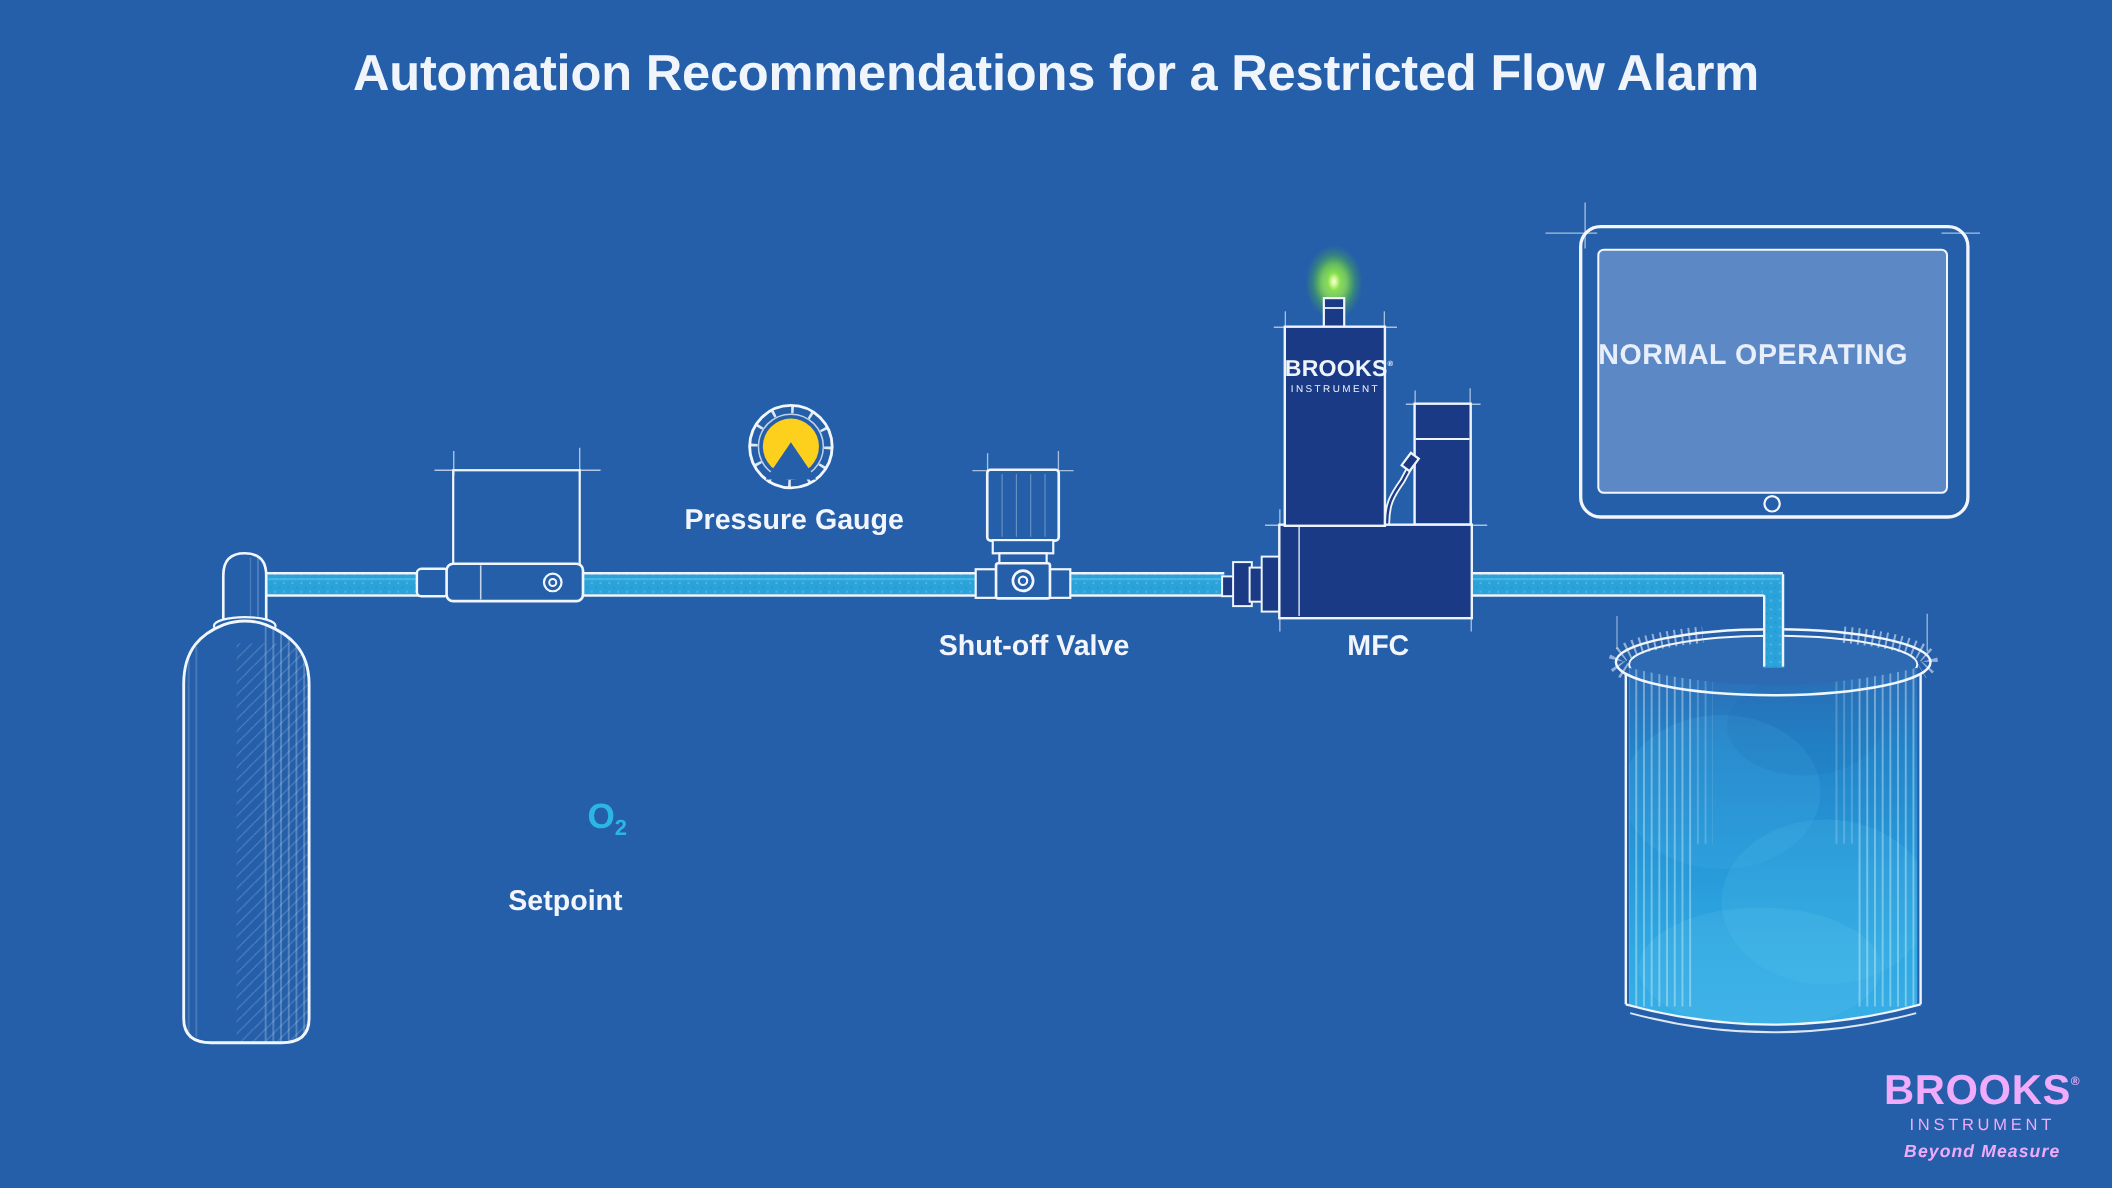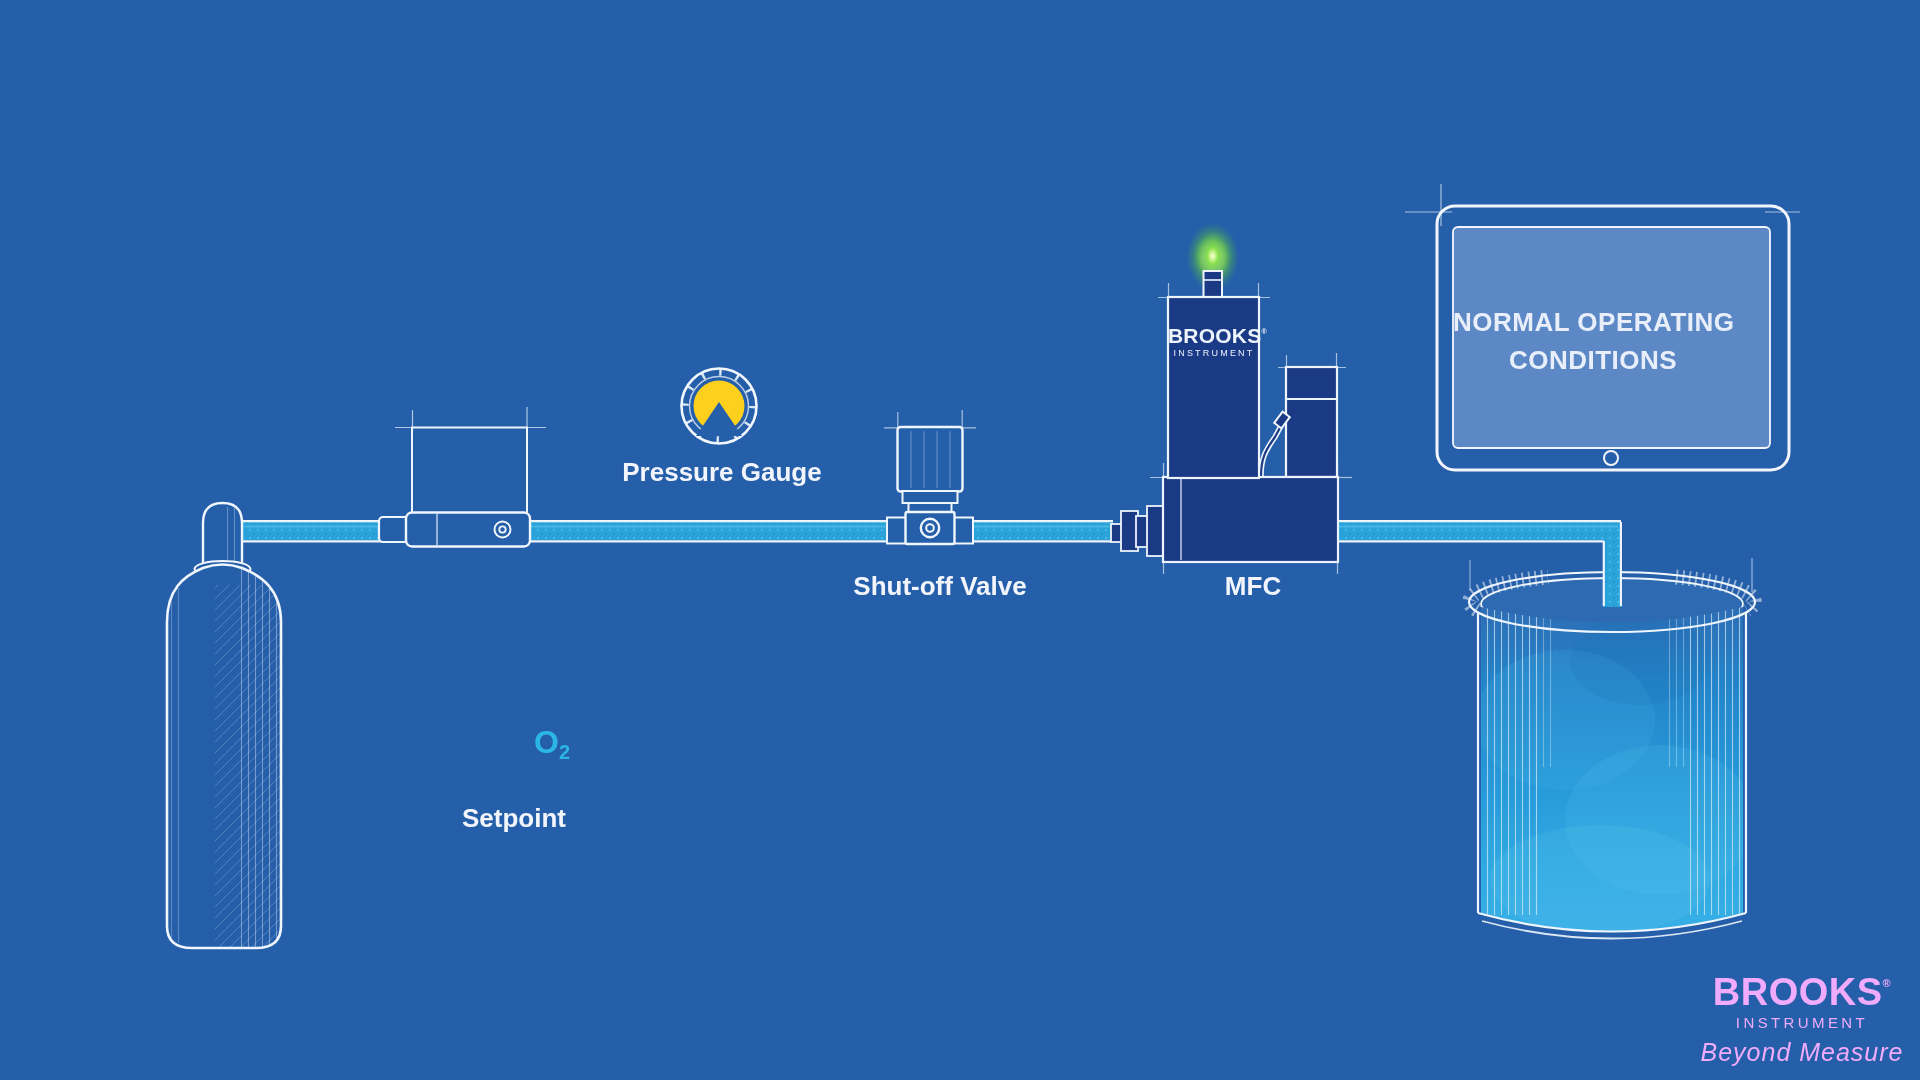--- a/index.html
+++ b/index.html
@@ -25,21 +25,21 @@
   .tower-brand .b1 sup{font-size:7px;vertical-align:9px;}
   .tower-brand .b2{font-size:9px;letter-spacing:2.2px;margin-top:3px;font-weight:400;}
   .tablet-status{
     left:1453px;top:303px;width:280px;text-align:center;
     font-size:26px;line-height:38px;font-weight:700;color:#e9effa;letter-spacing:0.5px;
   }
   .footer{left:1802px;top:973px;text-align:center;color:#f0abfc;line-height:1;}
   .footer .f1{font-size:38px;font-weight:700;letter-spacing:0.5px;}
   .footer .f1 sup{font-size:11px;vertical-align:18px;}
   .footer .f2{font-size:15px;letter-spacing:3.4px;margin-top:4px;font-weight:400;}
-  .footer .f3{font-size:25px;font-style:italic;margin-top:10px;font-weight:400;letter-spacing:1px;}
+  .footer .f3{font-size:16px;font-style:italic;margin-top:10px;font-weight:700;letter-spacing:1px;}
 </style>
 </head>
 <body>
 
 <div class="stage">
 
   <svg class="diagram" viewBox="0 0 1920 1080">
     <defs>
       <pattern id="pv" patternUnits="userSpaceOnUse" width="7" height="12">
         <line x1="3.5" y1="0" x2="3.5" y2="12" stroke="#e8f3fc" stroke-width="1.1" opacity="0.8"></line>
@@ -207,41 +207,41 @@
       <line x1="1405" y1="212" x2="1452" y2="212" stroke="#eef4fc" stroke-width="1.2" opacity="0.65"></line>
       <line x1="1441" y1="184" x2="1441" y2="226" stroke="#eef4fc" stroke-width="1.2" opacity="0.65"></line>
       <line x1="1765" y1="212" x2="1800" y2="212" stroke="#eef4fc" stroke-width="1.2" opacity="0.65"></line>
       <rect x="1437" y="206" width="352" height="264" rx="18" fill="none" stroke="#f2f6fc" stroke-width="3"></rect>
       <rect x="1453" y="227" width="317" height="221" rx="5" fill="var(--screen-blue,#5c88c5)" stroke="#f3f7fd" stroke-width="1.8"></rect>
       <circle cx="1611" cy="458" r="7" fill="none" stroke="#f2f6fc" stroke-width="2"></circle>
     </g>
   </svg>
 
   <div class="txt title center">
+    <div>Automation Recommendations for a Restricted Flow Alarm</div>
   </div>
 
   <div class="txt lbl center" style="left:722px;top:457px;">Pressure Gauge</div>
 
 
   <div class="txt lbl center" style="left:940px;top:571px;">Shut-off Valve</div>
 
   <div class="txt lbl center" style="left:1253px;top:571px;">MFC</div>
 
   <div class="txt o2 center" style="left:552px;top:724px;"><span>O</span><sub>2</sub></div>
 
   <div class="txt lbl center" style="left:514px;top:803px;">Setpoint</div>
 
   <div class="txt tower-brand">
     <div class="b1"><span>BROOKS</span><sup>®</sup></div>
     <div class="b2">INSTRUMENT</div>
   </div>
 
   <div class="txt tablet-status">
     <div>NORMAL OPERATING</div>
-    <div>CONDITIONS</div>
   </div>
 
   <div class="txt footer center">
     <div class="f1"><span>BROOKS</span><sup>®</sup></div>
     <div class="f2">INSTRUMENT</div>
     <div class="f3">Beyond Measure</div>
   </div>
 
 </div>
 

